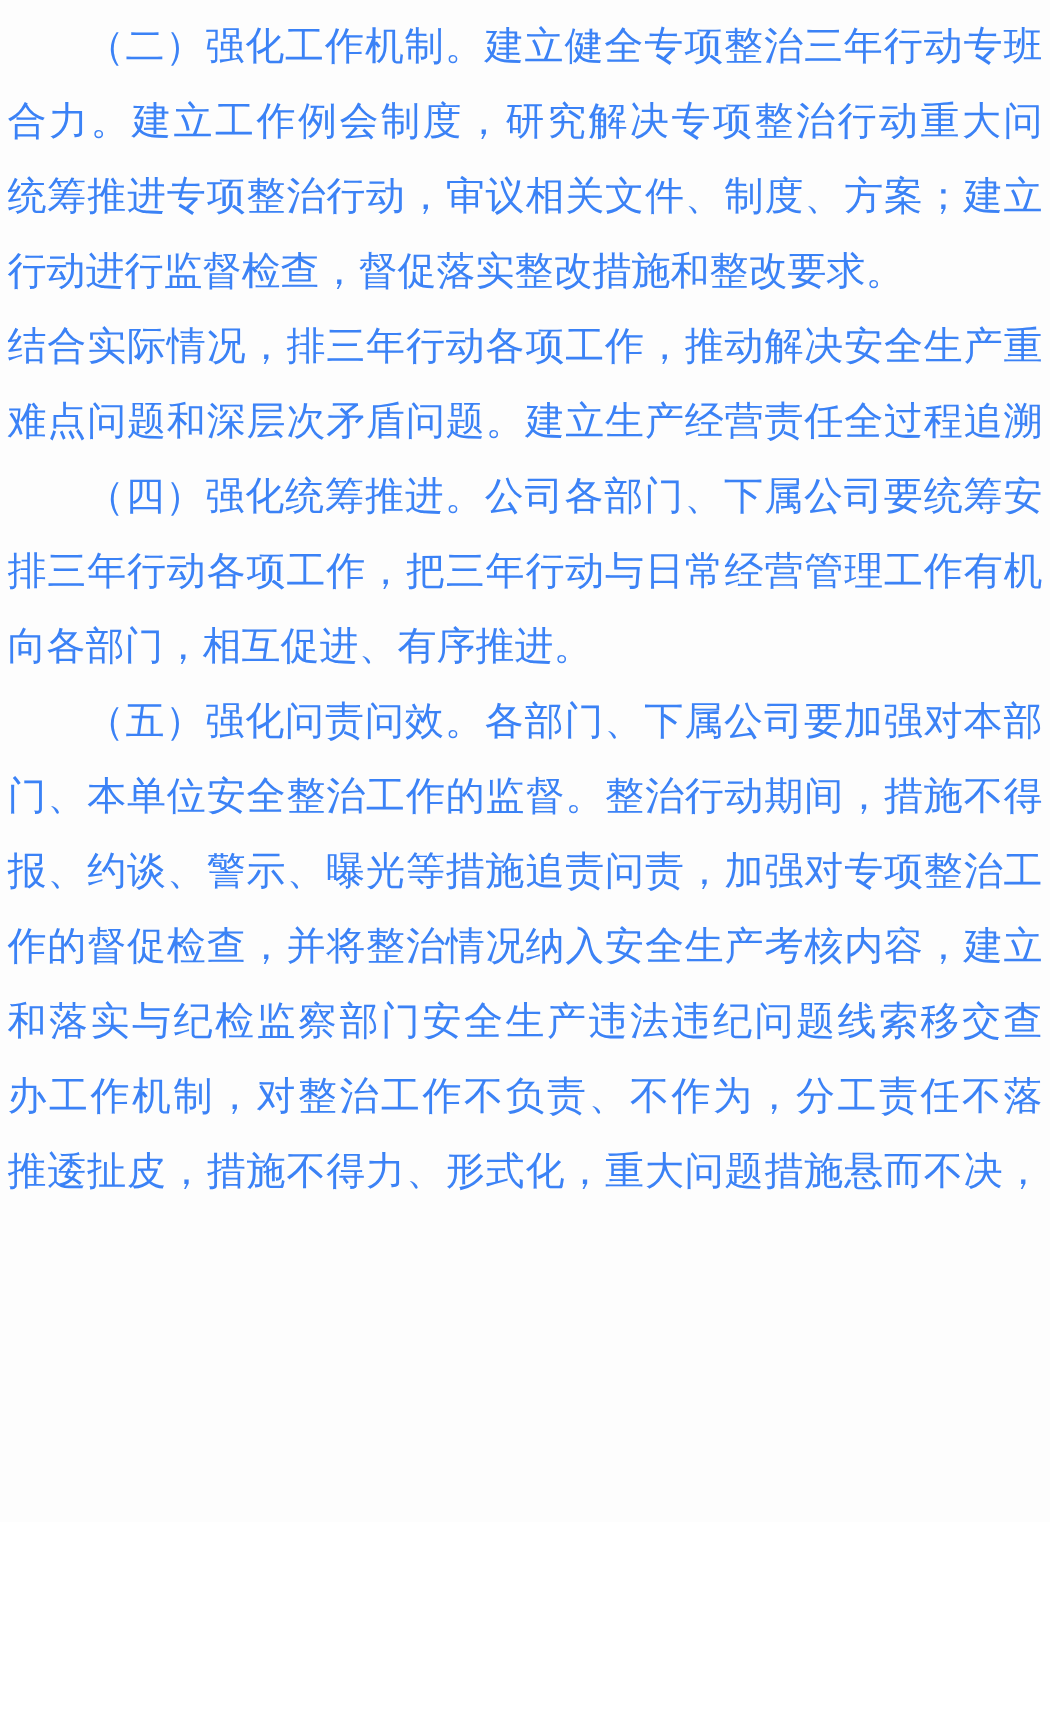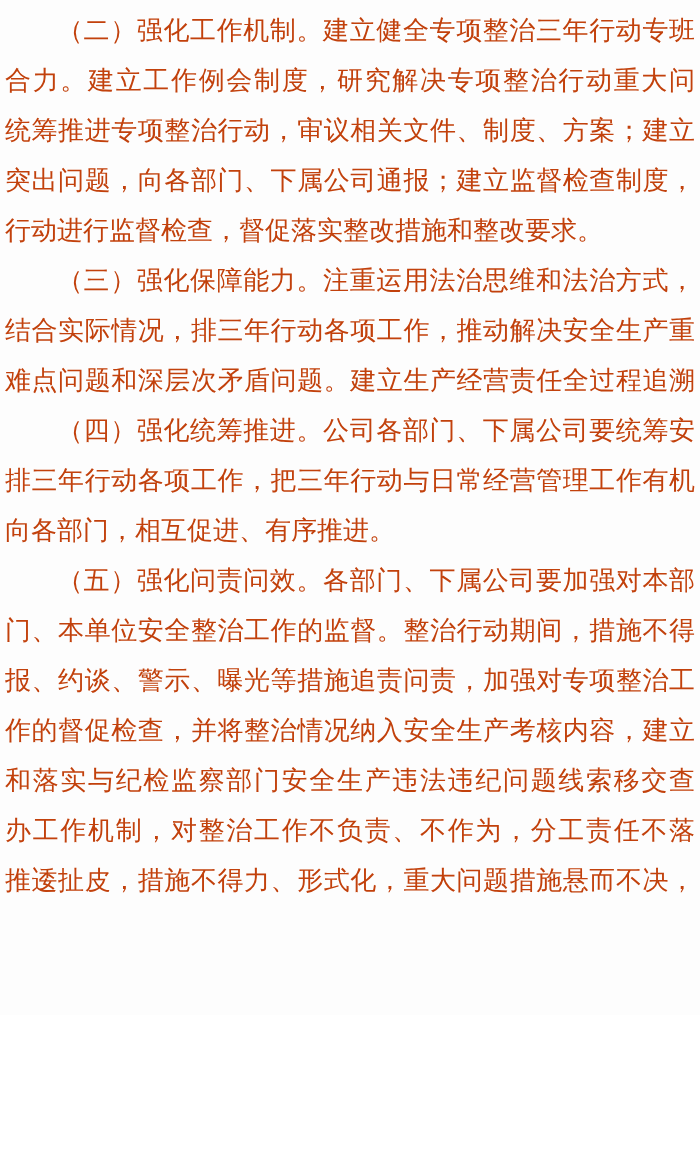--- a/index.html
+++ b/index.html
@@ -7,21 +7,21 @@
     padding: 0;
     background: #ffffff;
   }
   .page {
     position: relative;
     box-sizing: border-box;
     width: 700px;
     height: 1015px;
     padding: 6px 5px 0 5px;
     background: #fdfdfd;
-    color: #c2410c;
+    color: #3b82f6;
     font-family: "Liberation Serif", "DejaVu Serif", serif;
     font-size: 26px;
     line-height: 50px;
     overflow: hidden;
   }
   .line {
     height: 50px;
     overflow: hidden;
     text-align: justify;
     
@@ -35,23 +35,21 @@
   }
 </style>
 </head>
 <body>
 
 <div class="page">
   <div id="doc-body">
       <div class="line first">（二）强化工作机制。建立健全专项整治三年行动专班</div>
       <div class="line">合力。建立工作例会制度，研究解决专项整治行动重大问题，</div>
       <div class="line">统筹推进专项整治行动，审议相关文件、制度、方案；建立</div>
-      <div class="line">突出问题，向各部门、下属公司通报；建立监督检查制度，</div>
       <div class="line para-last">行动进行监督检查，督促落实整改措施和整改要求。</div>
-      <div class="line first">（三）强化保障能力。注重运用法治思维和法治方式，</div>
       <div class="line">结合实际情况，排三年行动各项工作，推动解决安全生产重点</div>
       <div class="line">难点问题和深层次矛盾问题。建立生产经营责任全过程追溯</div>
       <div class="line first">（四）强化统筹推进。公司各部门、下属公司要统筹安</div>
       <div class="line">排三年行动各项工作，把三年行动与日常经营管理工作有机</div>
       <div class="line para-last">向各部门，相互促进、有序推进。</div>
       <div class="line first">（五）强化问责问效。各部门、下属公司要加强对本部</div>
       <div class="line">门、本单位安全整治工作的监督。整治行动期间，措施不得力</div>
       <div class="line">报、约谈、警示、曝光等措施追责问责，加强对专项整治工</div>
       <div class="line">作的督促检查，并将整治情况纳入安全生产考核内容，建立</div>
       <div class="line">和落实与纪检监察部门安全生产违法违纪问题线索移交查</div>

